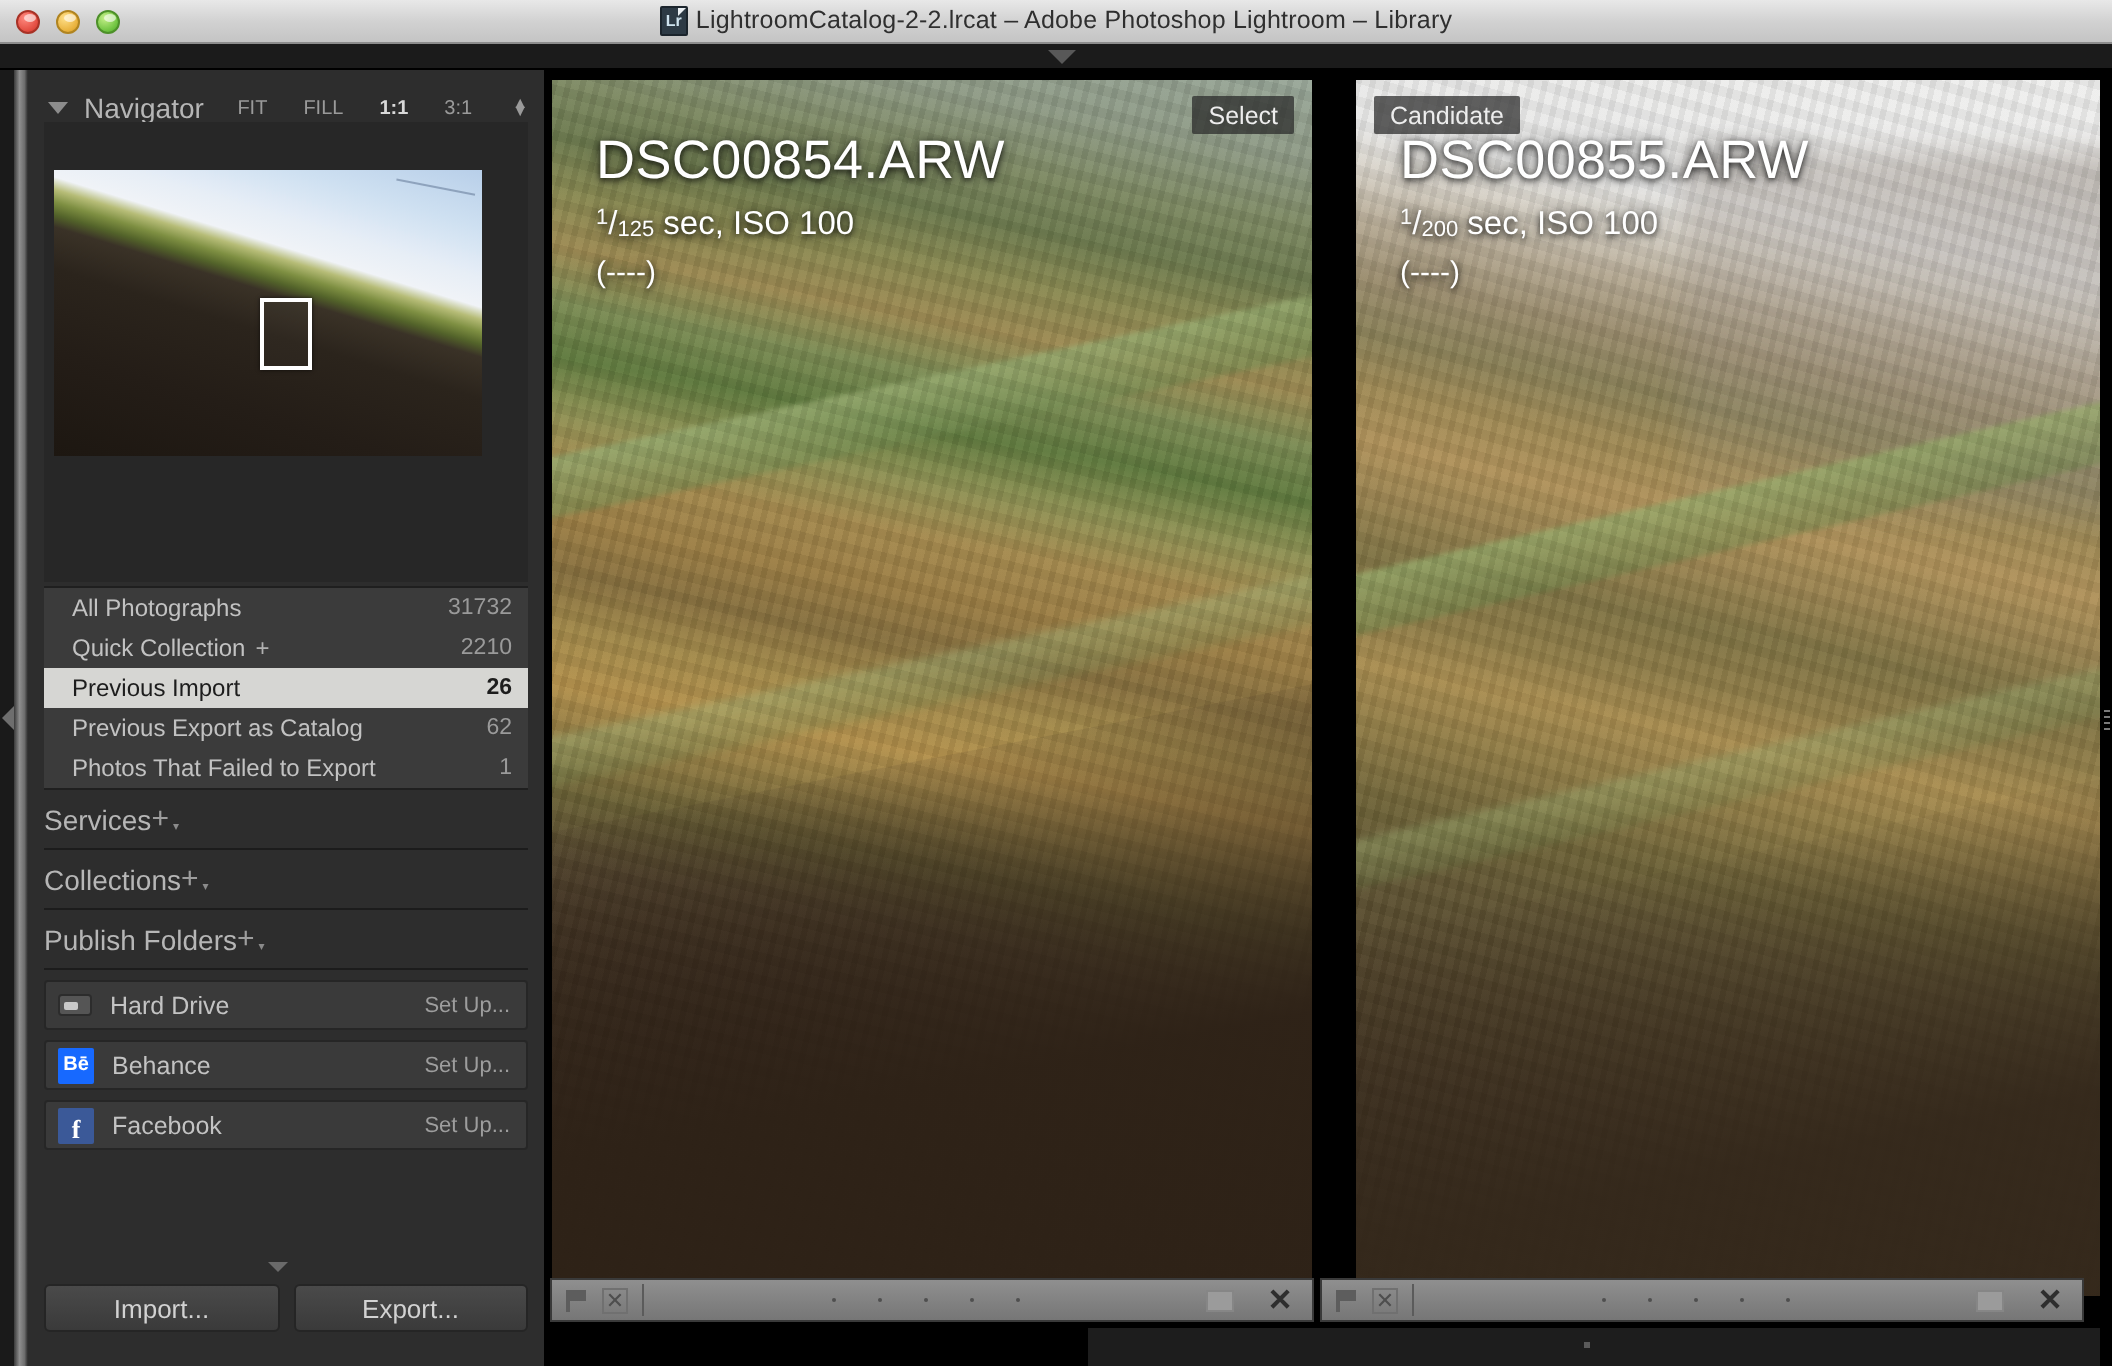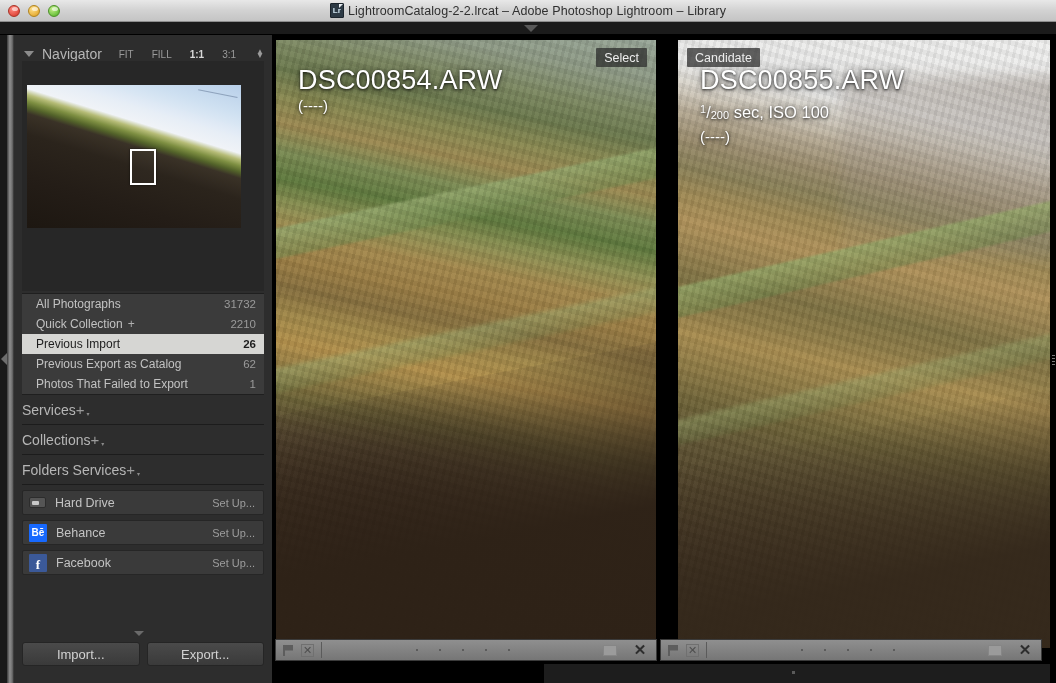--- a/index.html
+++ b/index.html
@@ -24,21 +24,21 @@
     content: ""; position: absolute; top: 1.5px; left: 3px;
     width: 6px; height: 4px; border-radius: 50%;
     background: rgba(255,255,255,0.6);
   }
   .l-red { background: radial-gradient(circle at 35% 30%, #ff8a80, #e24b3f 70%, #b8372c); border: 1px solid #a83226; }
   .l-yellow { background: radial-gradient(circle at 35% 30%, #ffe08a, #e8b03a 70%, #bb8c21); border: 1px solid #b08420; }
   .l-green { background: radial-gradient(circle at 35% 30%, #c6f08a, #6cc23e 70%, #4e9a2a); border: 1px solid #4d9029; }
   .title-text {
     position: absolute; left: 0; width: 1056px; text-align: center;
     font-size: 12.5px; color: #2f2f2f; letter-spacing: 0.1px;
-    display: flex; align-items: center; justify-content: center; gap: 4px;
+    display: flex; align-items: flex-start; justify-content: center; gap: 4px;
   }
   .lr-badge {
     width: 14px; height: 15px; background: #2d3a45;
     border: 1px solid #1b242c; border-radius: 1px;
     color: #cfe3ef; font-size: 8px; font-weight: bold;
     display: inline-flex; align-items: center; justify-content: center;
     position: relative; top: 0;
   }
   .lr-badge::after{
     content:""; position:absolute; top:0; right:0;
@@ -421,21 +421,21 @@
     </div>
 
     <div class="sec-header">
       <span class="tri-r"></span>
       <span class="ttl">Collections</span>
       <span class="plus-icon">+</span>
     </div>
 
     <div class="sec-header">
       <span class="tri-d"></span>
-      <span class="ttl">Folders Services</span>
+      <span class="ttl">Publish Folders</span>
       <span class="plus-icon">+</span>
     </div>
 
     <div class="pub-item">
       <span class="ic-hd"></span>
       <span class="name">Hard Drive</span>
       <span class="setup">Set Up...</span>
     </div>
     <div class="pub-item">
       <span class="ic-be">Bē</span>
@@ -460,20 +460,23 @@
     <div class="pane left">
       <div class="img-a">
         <div class="road"></div>
         <div class="road2"></div>
         <div class="texture"></div>
         <div class="dark-foot"></div>
       </div>
       <div class="badge sel">Select</div>
       <div class="overlay">
         <div class="fname">DSC00854.ARW</div>
+        <div class="expo">
+          <sup>1</sup>/<sub>125</sub><span> sec, ISO 100</span>
+        </div>
         <div class="dims">(----)</div>
       </div>
     </div>
 
     <div class="pane right">
       <div class="img-b">
         <div class="hazehill"></div>
         <div class="roadb"></div>
         <div class="roadb2"></div>
         <div class="texture"></div>

